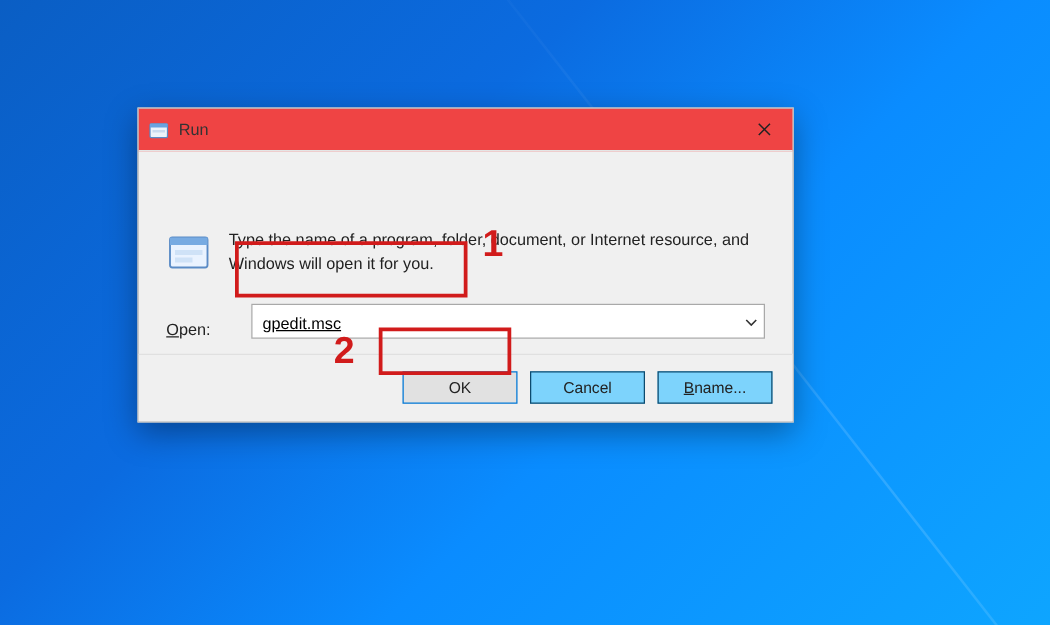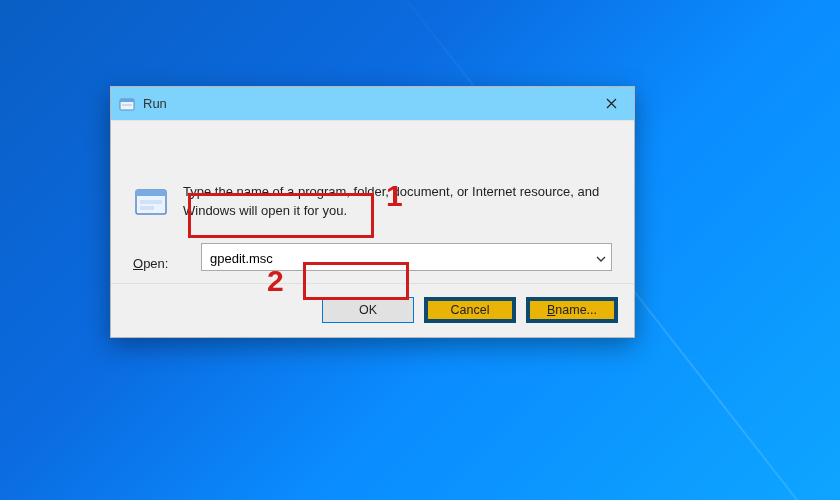--- a/index.html
+++ b/index.html
@@ -54,21 +54,21 @@
       position: absolute;
       left: 110px;
       top: 86px;
       width: 525px;
       background: #f0f0f0;
       border: 1px solid #b8b8b8;
       box-shadow: 0 8px 24px rgba(0,0,0,0.35);
     }
     .titlebar {
       height: 34px;
-      background: #7dd3fc;
+      background: #ef4444;
       display: flex;
       align-items: center;
       padding: 0 0 0 8px;
       border-bottom: 1px solid #e5e5e5;
     }
     .title-icon {
       width: 16px;
       height: 16px;
       margin-right: 8px;
       display: inline-flex;
@@ -130,20 +130,21 @@
       position: relative;
     }
     .combo {
       width: 100%;
       height: 28px;
       border: 1px solid #a9a9a9;
       background: #fff;
       font-size: 13px;
       padding: 4px 30px 0 8px;
       outline: none;
+      text-decoration: underline;
     }
     .combo-chevron {
       position: absolute;
       right: 6px;
       top: 50%;
       transform: translateY(-50%);
       pointer-events: none;
       color: #333;
     }
     .button-row {
@@ -153,22 +154,22 @@
       display: flex;
       align-items: center;
       justify-content: flex-end;
       gap: 10px;
       padding: 0 16px;
     }
     .btn {
       min-width: 92px;
       height: 26px;
       font-size: 12.5px;
-      border: 4px solid #0c4a6e;
-      background: #eab308;
+      border: 1px solid #0c4a6e;
+      background: #7dd3fc;
       color: #222;
       cursor: pointer;
       padding: 0 8px;
     }
     .btn-default {
       border: 1px solid #0078d7;
       background: #e1e1e1;
     }
     .btn .u {
       text-decoration: underline;

